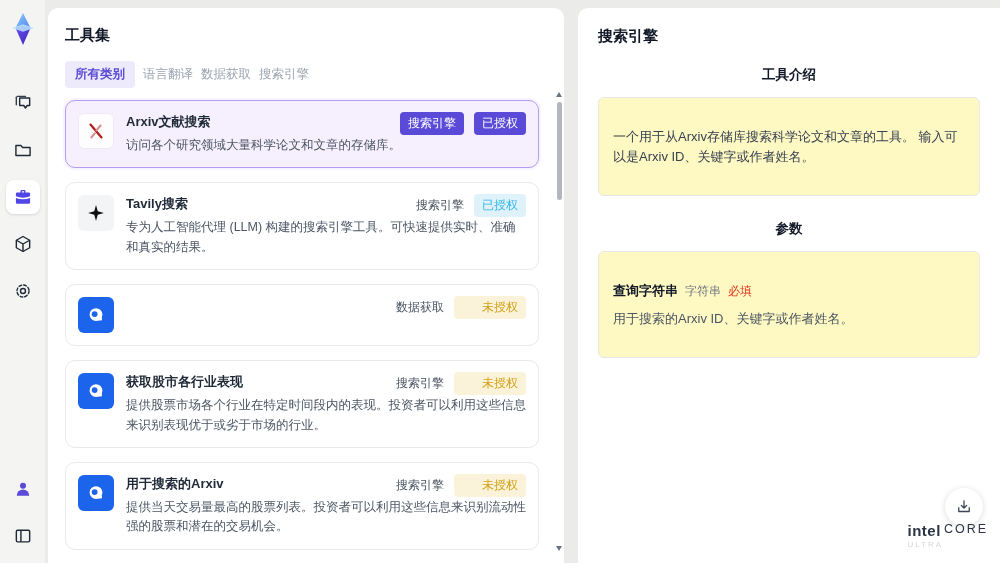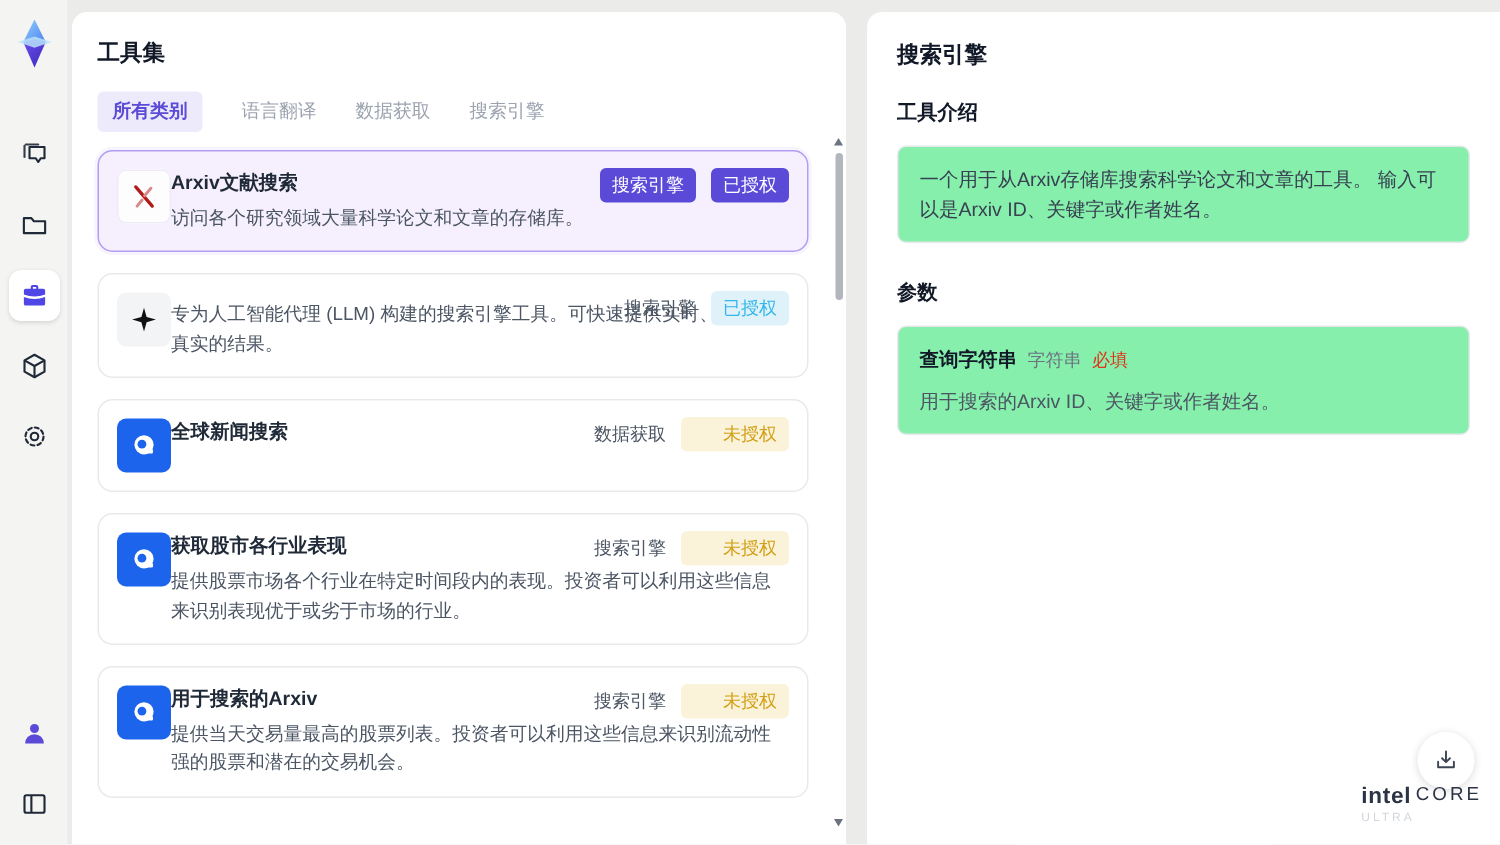--- a/index.html
+++ b/index.html
@@ -31,31 +31,31 @@
   .panel {
     background:#ffffff; margin-top:8px; height:555px;
     border-radius:10px 10px 0 0; position:relative;
   }
   .panel.left  { width:516px; margin-left:3px; }
   .panel.right { flex:1; margin-left:14px; border-radius:10px 0 0 0; }
 
   
   .lp-inner { padding:18px 17px 0 17px; }
   .lp-title { font-size:15px; font-weight:bold; color:#111827; }
-  .tabs { display:flex; align-items:center; margin-top:16px; gap:26px; }
+  .tabs { display:flex; align-items:center; margin-top:16px; gap:8px; }
   .tab { font-size:12.5px; color:#9ca3af; cursor:pointer; white-space:nowrap; }
   .tab.active {
     color:#5b4bd6; background:#edeafb; padding:5px 10px; border-radius:4px;
     font-weight:bold;
   }
   .tool-list { margin-top:12px; display:flex; flex-direction:column; gap:14px;
     padding-right:8px; }
   .card {
     border:1px solid #e7e9ec; border-radius:10px; padding:12px;
-    display:flex; position:relative; background:#fff; cursor:pointer;
+    display:flex; gap:12px; position:relative; background:#fff; cursor:pointer;
   }
   .card.selected {
     background:#f6f0fe; border:1.5px solid #b49df0;
     box-shadow:0 0 0 2px rgba(140,110,240,.08);
   }
   .tool-icon {
     width:36px; height:36px; border-radius:6px; flex-shrink:0;
     display:flex; align-items:center; justify-content:center;
   }
   .tool-icon.white { background:#fdfdfd; box-shadow:0 0 0 1px #f0eaf8 inset; }
@@ -75,24 +75,24 @@
   .sb-thumb { position:absolute; right:2px; top:94px; width:5px; height:98px;
     background:#b3b7bd; border-radius:3px; }
   .sb-up, .sb-down { position:absolute; right:2px; width:0; height:0;
     border-left:3px solid transparent; border-right:3px solid transparent; }
   .sb-up   { top:84px;  border-bottom:5px solid #6b7280; }
   .sb-down { bottom:12px; border-top:5px solid #6b7280; }
 
   
   .rp-inner { padding:19px 20px 0 20px; }
   .rp-title { font-size:15px; font-weight:bold; color:#111827; }
-  .rp-sub   { font-size:13.5px; font-weight:bold; color:#111827; margin-top:20px; }
+  .rp-sub   { font-size:13.5px; font-weight:bold; color:#111827; margin-top:20px;text-align:center; }
   .rp-box {
-    border:1px solid #e5e7eb; border-radius:6px; background:#86efac;
-    padding:12px 14px; margin-top:13px; font-size:13px; color:#374151;
+    border:1px solid #e5e7eb; border-radius:6px; background:#fef9c3;
+    padding:29px 14px; margin-top:13px; font-size:13px; color:#374151;
     line-height:1.5;
   }
   .param-head { display:flex; align-items:baseline; gap:7px; }
   .param-name { font-size:13px; font-weight:bold; color:#111827;text-align:right; }
   .param-type { font-size:12px; color:#6b7280; }
   .param-req  { font-size:12px; color:#e0341b; }
   .param-desc { font-size:13px; color:#4b5563; margin-top:8px; }
 
   
   .dl-btn {
@@ -214,38 +214,38 @@
         </div>
       </div>
 
       <div class="card">
         <div class="tool-icon gray">
           <svg viewBox="0 0 24 24" width="20" height="20" fill="#111111">
             <path d="M12 2.5l2.1 7.4 7.4 2.1-7.4 2.1-2.1 7.4-2.1-7.4-7.4-2.1 7.4-2.1z"></path>
           </svg>
         </div>
         <div class="tool-body">
+          <div class="tool-name">Tavily搜索</div>
           <div class="tool-desc">专为人工智能代理 (LLM) 构建的搜索引擎工具。可快速提供实时、准确和真实的结果。</div>
         </div>
         <div class="badges">
           <span class="cat-text">搜索引擎</span>
           <span class="badge cyan">已授权</span>
         </div>
       </div>
 
       <div class="card">
         <div class="tool-icon blue">
           <svg viewBox="0 0 24 24" width="22" height="22">
             <circle cx="12" cy="11.5" r="7" fill="#ffffff"></circle>
             <circle cx="10.5" cy="11" r="3.2" fill="#1d64ed"></circle>
             <rect x="13.5" y="14.5" width="5" height="3.4" rx="1" fill="#ffffff"></rect>
           </svg>
         </div>
         <div class="tool-body">
-          <div class="tool-name">全球新闻搜索</div>
         </div>
         <div class="badges">
           <span class="cat-text">数据获取</span>
           <span class="badge yellow">未授权</span>
         </div>
       </div>
 
       <div class="card">
         <div class="tool-icon blue">
           <svg viewBox="0 0 24 24" width="22" height="22">

